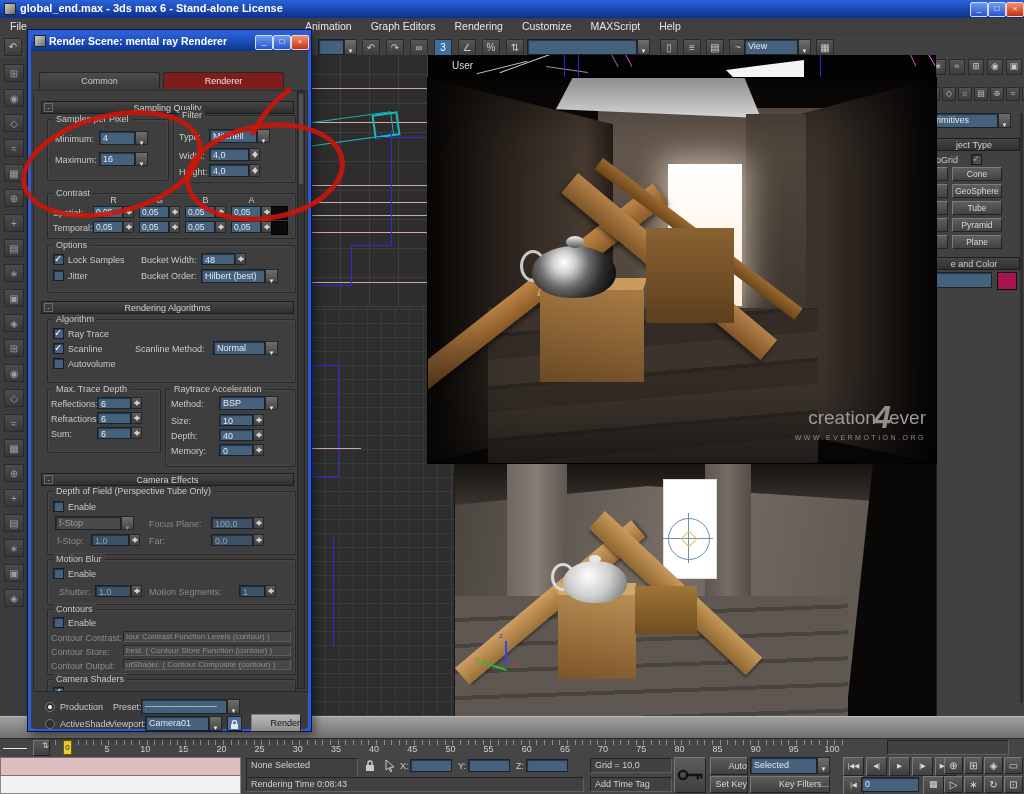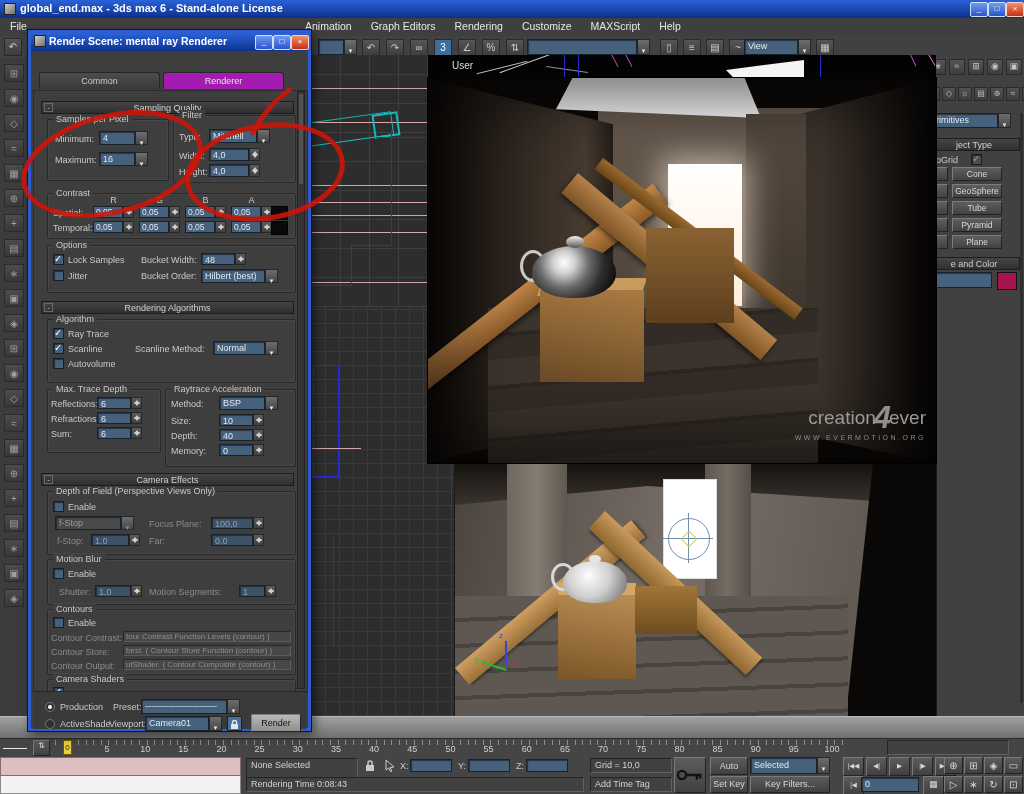--- a/index.html
+++ b/index.html
@@ -53,26 +53,26 @@
   .rollhead .minus{position:absolute;left:2px;top:1px;width:9px;height:9px;border:1px solid #6a6a6a;
     line-height:7px;font-size:8px;color:#ccc;box-sizing:border-box}
   .chk{position:absolute;width:11px;height:11px;background:#45617c;border:1px solid #141f2a;
     box-shadow:inset 1px 1px 1px rgba(0,0,0,.5);box-sizing:border-box}
   .chk.on::after{content:"✓";position:absolute;left:0px;top:-2px;font-size:10px;color:#fff}
   .chk.gray{background:#4e4e4e}
   .chk.gray::after{content:"✓";position:absolute;left:0;top:-2px;font-size:10px;color:#9c9c9c}
   .rad{position:absolute;width:10px;height:10px;border-radius:50%;background:#303030;border:1px solid #777;box-sizing:border-box}
   .rad.on::after{content:"";position:absolute;left:2px;top:2px;width:4px;height:4px;border-radius:50%;background:#fff}
   .btn{position:absolute;background:linear-gradient(#5c5c5c,#404040);border:1px solid #232323;
-    border-top-color:#7a7a7a;border-left-color:#7a7a7a;color:#d8d8d8;font-size:9px;text-align:center;box-sizing:border-box}
+    border-top-color:#7a7a7a;border-left-color:#7a7a7a;color:#d8d8d8;font-size:9px;text-align:right;box-sizing:border-box}
   .sunk{position:absolute;background:#414141;border:1px solid;border-color:#232323 #606060 #606060 #232323;
     color:#d2d2d2;font-size:9px;line-height:13px;padding:0 4px;white-space:nowrap;overflow:hidden;box-sizing:border-box}
   .tab{background:linear-gradient(#4c4c4c,#3a3a3a);border:1px solid #262626;border-bottom:none;
     border-radius:3px 3px 0 0;color:#c9c9c9;font-size:9px;line-height:15px;padding:0 9px;white-space:nowrap}
-  .tab.active{background:#a21caf;color:#e6e6e6}
+  .tab.active{background:#7f1d1d;color:#e6e6e6}
   
   #dialog{position:absolute;left:28px;top:30px;width:283px;height:701px;background:#3e3e3e;
     border:3px solid #2e5bd0;box-sizing:border-box;z-index:30;box-shadow:0 0 0 1px #09154a,3px 4px 10px rgba(0,0,0,.55)}
   #dlg-title{position:absolute;left:0;top:0;right:0;height:18px;background:linear-gradient(#2a62d8,#0d338f);color:#fff}
   #dlg-title .ttl{position:absolute;left:18px;top:2px;font-size:10.5px;font-weight:bold;white-space:nowrap}
   #dtabs1{position:absolute;left:8px;top:22px;display:flex;gap:3px}
   #dtabs2{position:absolute;left:8px;top:39px;display:flex;gap:3px}
   #dtabs2 .tab{width:119px;text-align:center;padding:0;line-height:16px}
   #dlg-content{position:absolute;left:2px;top:57px;width:273px;height:601px;background:#3e3e3e;border:1px solid #2c2c2c}
   #dlg-footer{position:absolute;left:2px;top:658px;width:273px;height:37px;background:#3a3a3a;border-top:1px solid #272727;z-index:3}
@@ -580,21 +580,21 @@
   <span class="spin" style="left:222px;top:381px;height:12px"></span>
   <span class="lab" style="left:140px;top:398px">Depth:</span>
   <span class="fld" style="left:188px;top:396px;width:34px;height:12px">40</span>
   <span class="spin" style="left:222px;top:396px;height:12px"></span>
   <span class="lab" style="left:140px;top:413px">Memory:</span>
   <span class="fld" style="left:188px;top:411px;width:34px;height:12px">0</span>
   <span class="spin" style="left:222px;top:411px;height:12px"></span>
 
   <div class="rollhead" style="top:440px"><span class="minus">-</span><span>Camera Effects</span></div>
   <div class="gbox" style="left:16px;top:458px;width:247px;height:62px">
-      <span class="glab">Depth of Field (Perspective Views Only)</span>
+      <span class="glab">Depth of Field (Perspective Tube Only)</span>
     </div>
   <span class="chk" style="left:22px;top:468px"></span>
   <span class="lab" style="left:37px;top:469px">Enable</span>
   <span class="fld gray" style="left:24px;top:483px;width:66px;height:14px">f-Stop</span>
   <span class="dbtn dis" style="left:90px;top:483px;height:14px"></span>
   <span class="lab dis" style="left:118px;top:486px">Focus Plane:</span>
   <span class="fld dis" style="left:180px;top:484px;width:42px;height:12px">100,0</span>
   <span class="spin" style="left:222px;top:484px;height:12px"></span>
   <span class="lab dis" style="left:26px;top:503px">f-Stop:</span>
   <span class="fld dis" style="left:60px;top:501px;width:38px;height:12px">1,0</span>

